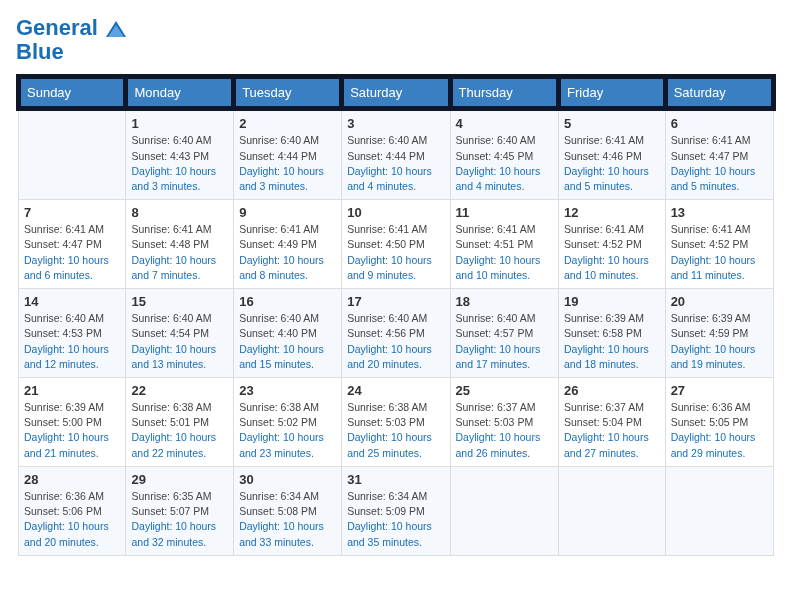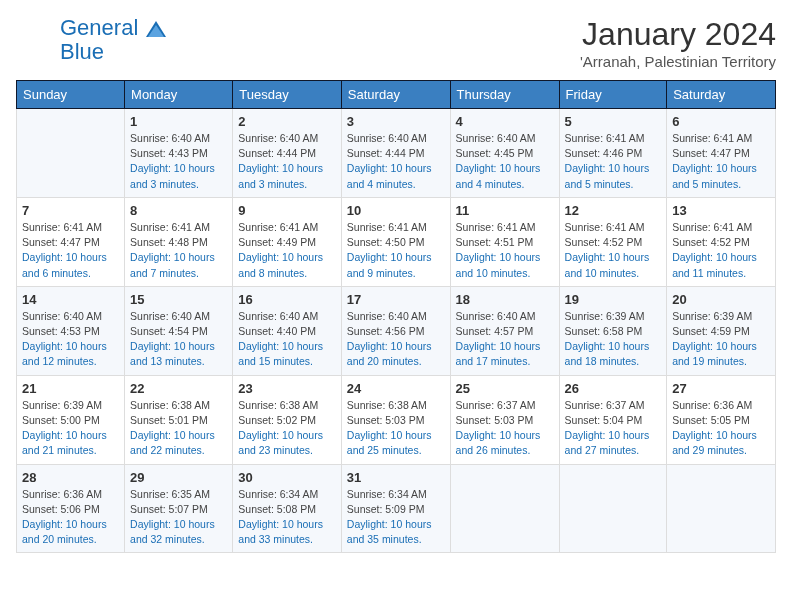--- a/index.html
+++ b/index.html
@@ -16,24 +16,23 @@
       align-items: flex-start;
       margin-bottom: 10px;
     }
     .logo {
       display: flex;
       flex-direction: column;
       align-items: flex-start;
     }
     .logo-text {
       font-size: 22px;
-      font-weight: normal;
+      font-weight: bold;
       color: #333;
       line-height: 1.1;
-      margin-left: 44px;
     }
     .logo-text span.blue {
       color: #1a6eb5;
     }
     .title-block {
       text-align: right;
     }
     .month-title {
       font-size: 32px;
       font-weight: 300;
@@ -48,21 +47,21 @@
       border-collapse: collapse;
       font-size: 11px;
     }
     thead tr th {
       background-color: #3a7fc1;
       color: #fff;
       text-align: left;
       padding: 6px 6px;
       font-size: 13px;
       font-weight: normal;
-      border: 1px solid #0f172a;
+      border: 5px solid #0f172a;
     }
     tbody tr td {
       vertical-align: top;
       border: 1px solid #ddd;
       padding: 5px 5px;
       background: #fff;
       min-height: 80px;
       width: 113px;
     }
     tbody tr:nth-child(odd) td {
@@ -100,24 +99,20 @@
         <svg style="display:inline-block;vertical-align:middle;margin-left:2px;" width="20" height="16" viewBox="0 0 20 16">
           <polygon points="0,16 10,0 20,16" fill="#1a6eb5"></polygon>
           <polygon points="10,16 18,4 26,16" fill="#5ba3e0" transform="translate(-8,0)"></polygon>
         </svg>
       </span>
     </div>
     <div style="display:flex;align-items:flex-start;">
       <span class="logo-text" style="color:#1a6eb5;font-size:22px;">Blue</span>
     </div>
   </div>
-  <div class="title-block">
-    <div class="month-title">January 2024</div>
-    <div class="subtitle">'Arranah, Palestinian Territory</div>
-  </div>
 </div>
 
 <table>
   <thead>
     <tr>
       <th>Sunday</th>
       <th>Monday</th>
       <th>Tuesday</th>
       <th>Saturday</th>
       <th>Thursday</th>

